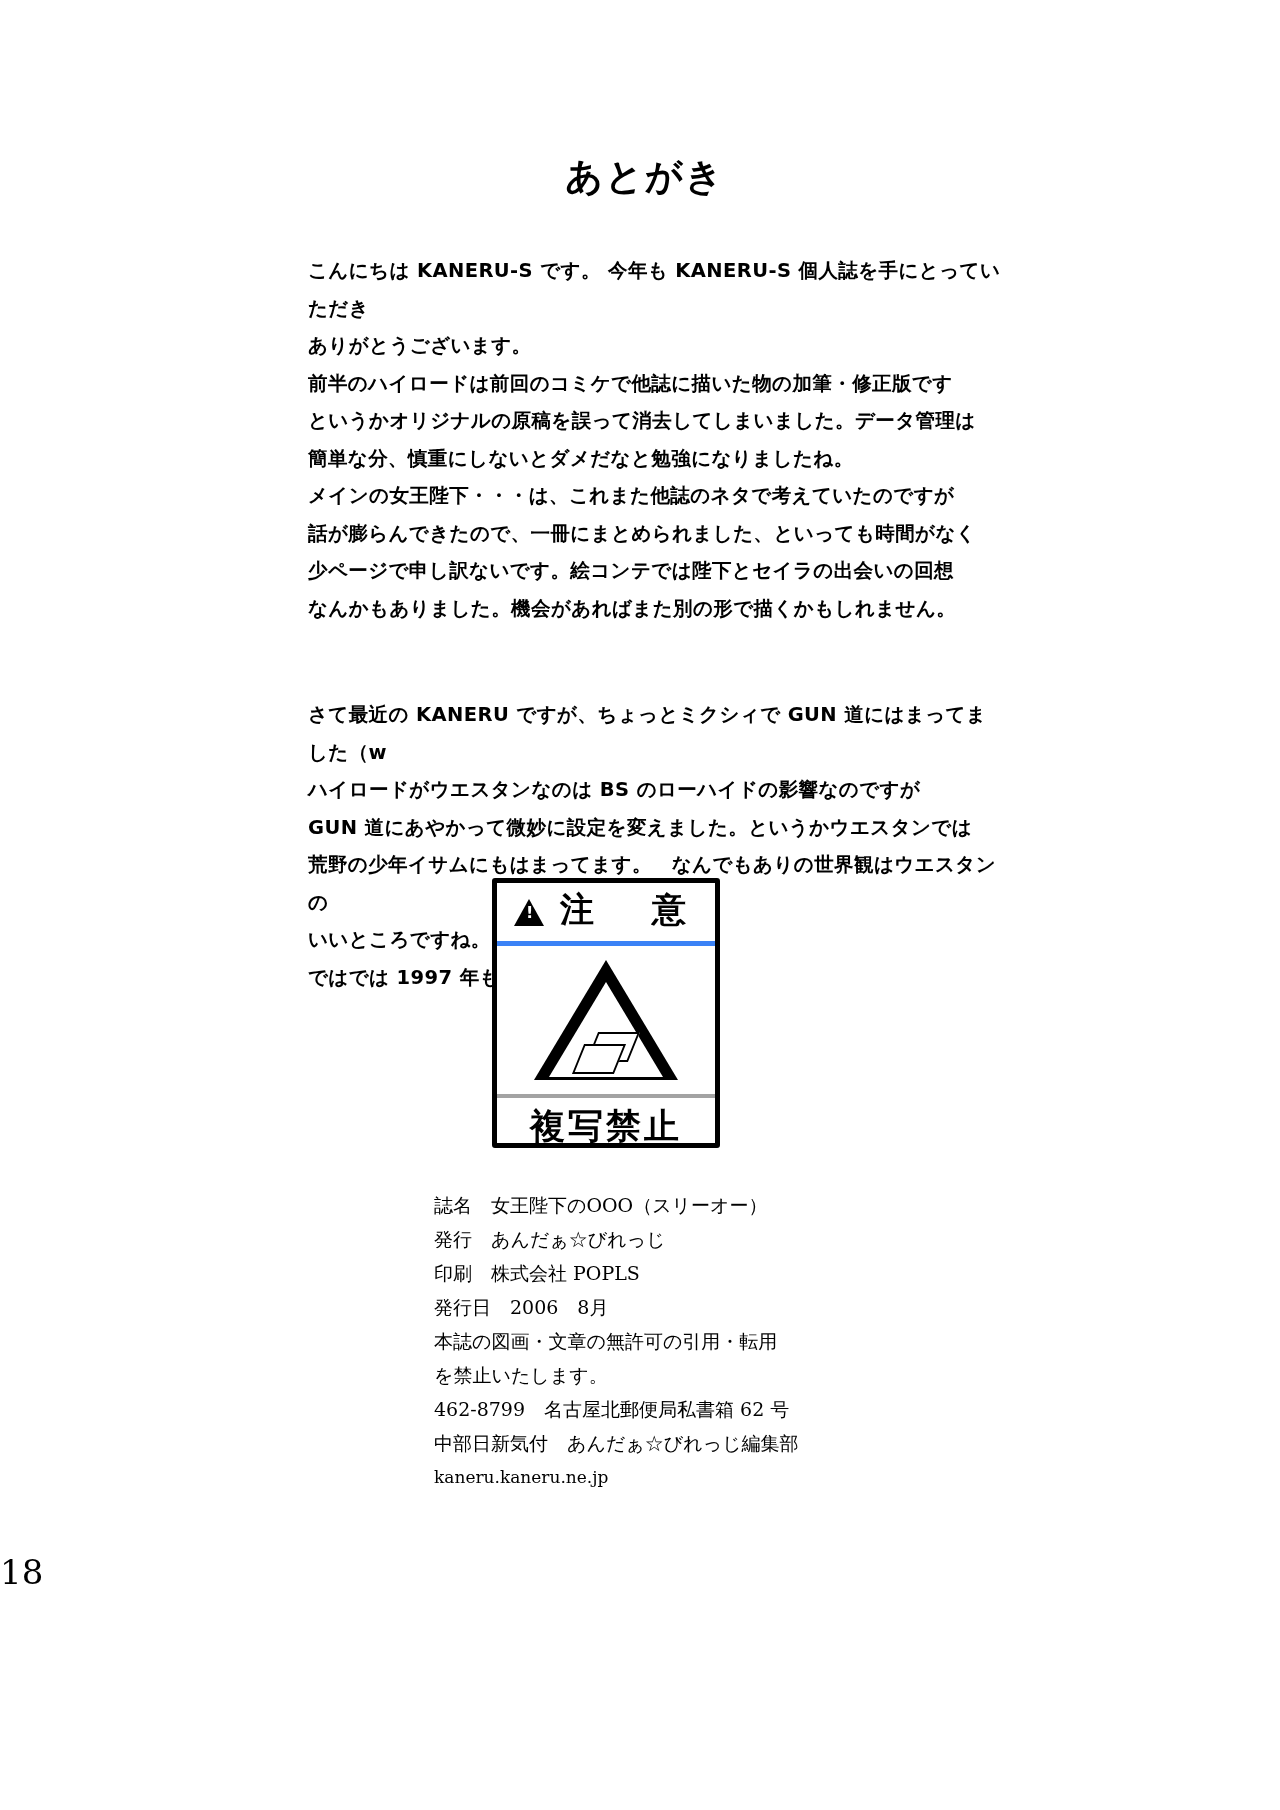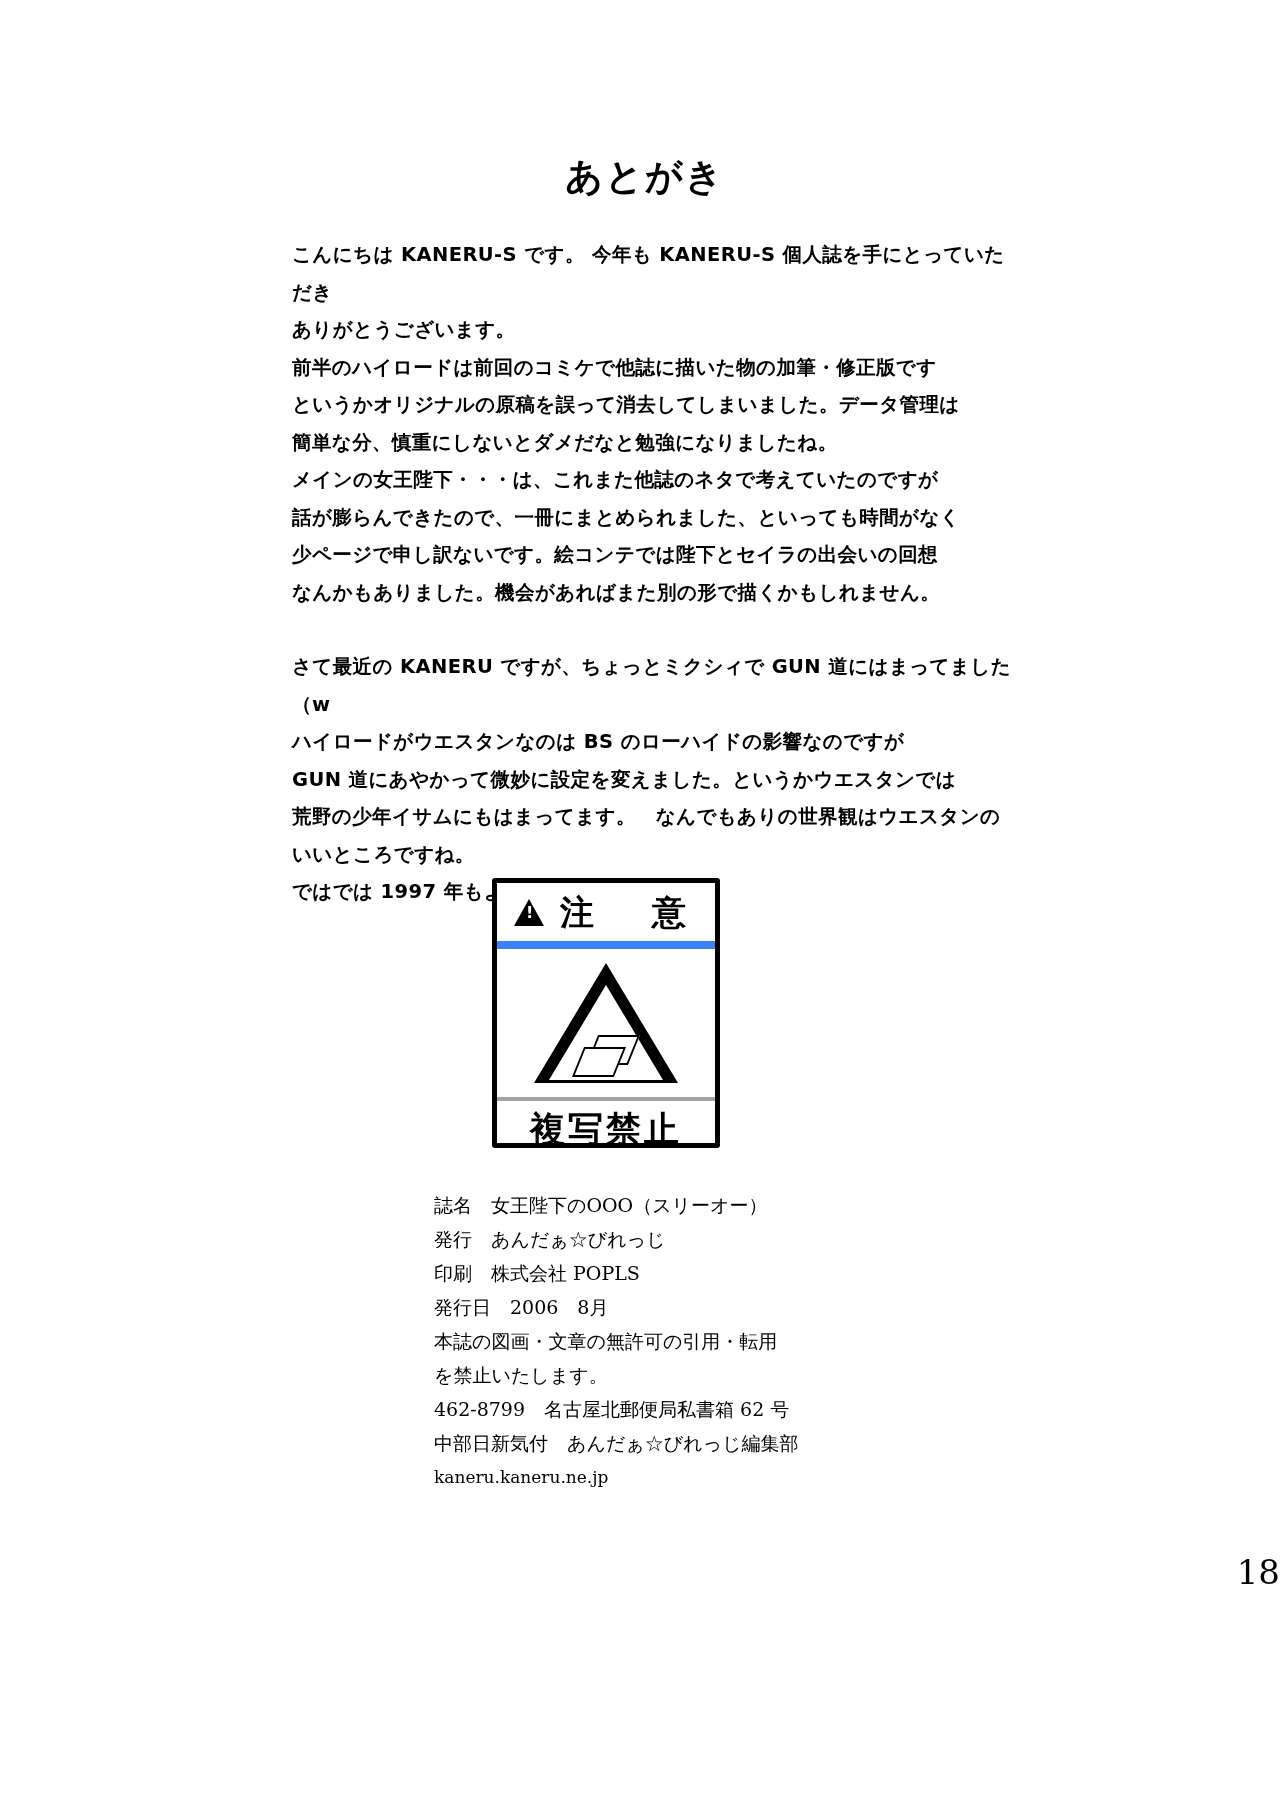--- a/index.html
+++ b/index.html
@@ -39,21 +39,21 @@
     top: 236px;
     left: 292px;
     width: 730px;
     font-size: 19.5px;
     line-height: 37.5px;
     font-weight: 600;
     letter-spacing: 0.4px;
     font-family: "DejaVu Sans", sans-serif;
   }
   .body-text p {
-    margin: 0;
+    margin: 16px;
     white-space: pre-wrap;
   }
   .para-gap {
     height: 37px;
   }
 
   
   .caution-sign {
     position: absolute;
     top: 878px;
@@ -61,25 +61,26 @@
     width: 228px;
     height: 270px;
     border: 5px solid #000;
     border-radius: 3px;
     box-sizing: border-box;
     background: #fff;
   }
   .caution-top {
     position: relative;
     height: 58px;
-    border-bottom: 8px solid #3b82f6;
+    border-bottom: 5px solid #3b82f6;
     display: flex;
     align-items: center;
     justify-content: center;
     gap: 8px;
+    font-family: Liberation Mono, monospace;
   }
   .warn-tri {
     width: 0;
     height: 0;
     border-left: 15px solid transparent;
     border-right: 15px solid transparent;
     border-bottom: 27px solid #000;
     position: relative;
   }
   .warn-tri::after {
@@ -174,21 +175,21 @@
   .colophon .url {
     font-size: 17px;
   }
 
   
   .page-number {
     position: absolute;
     top: 1552px;
     left: 0;
     width: 100%;
-    text-align: right;
+    text-align: left;
     font-size: 34px;
     font-family: "DejaVu Serif", serif;
   }
 </style>
 </head>
 <body>
 
 <div class="page">
 
   <div class="afterword-title">あとがき</div>

